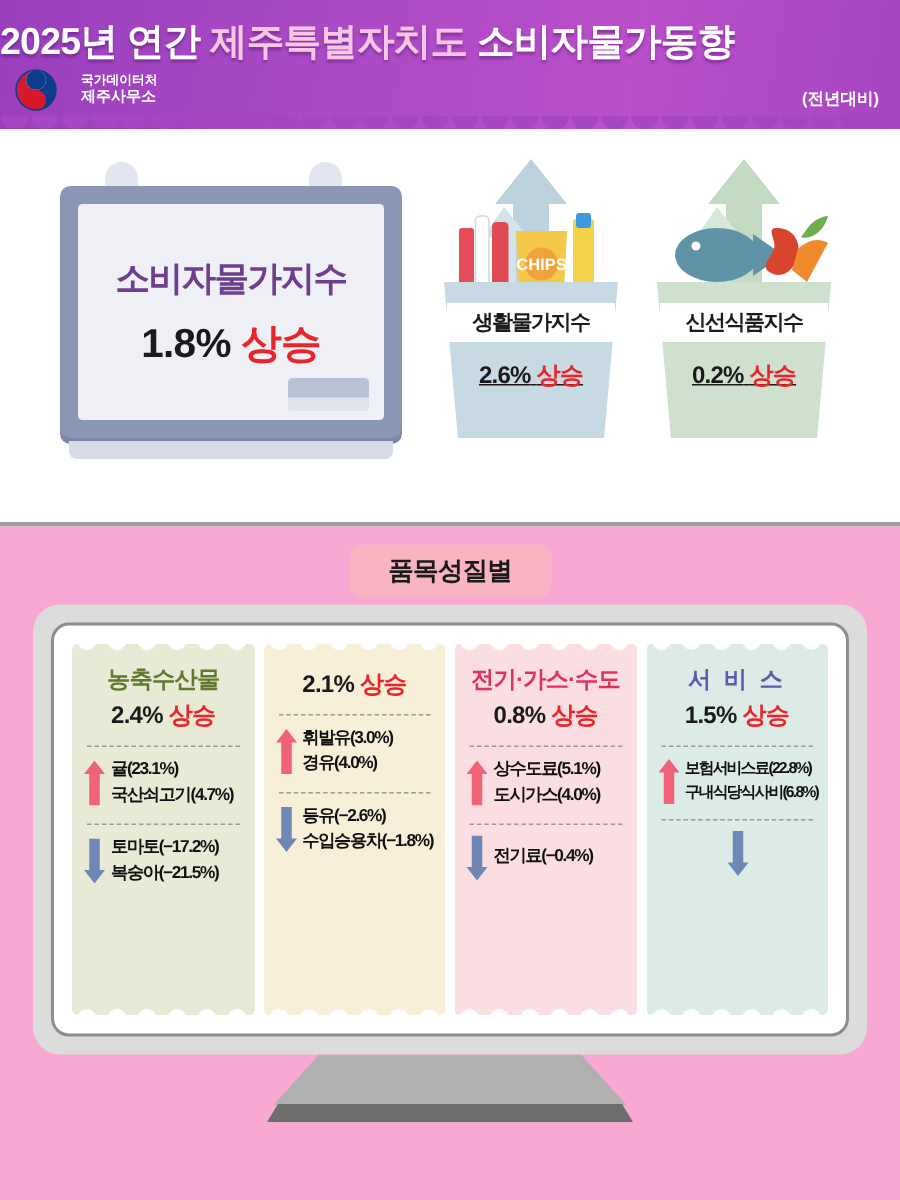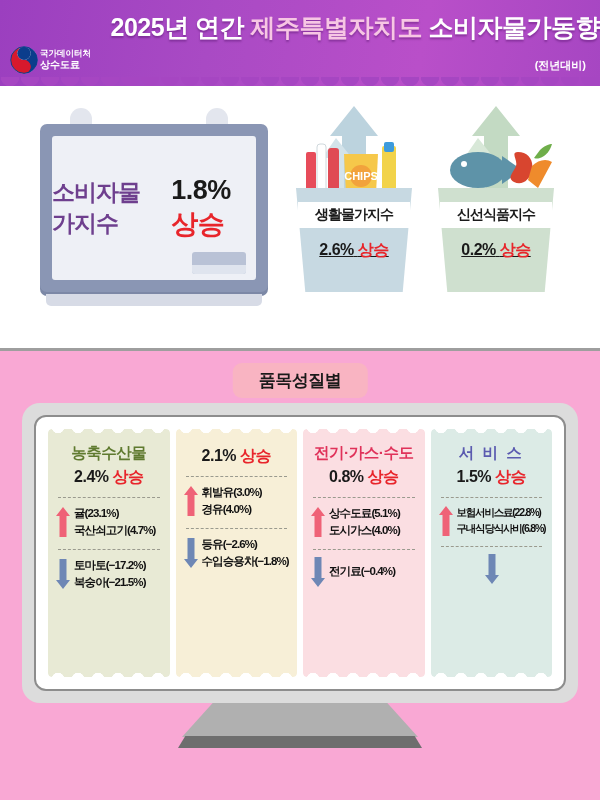--- a/index.html
+++ b/index.html
@@ -16,28 +16,28 @@
     position:relative; height:86px; width:600px;
     background:linear-gradient(100deg,#9b3fbf 0%,#a94ac4 35%,#b94fc9 70%,#a646c2 100%);
     overflow:visible;
   }
   .header-scallop {
     position:absolute; left:0; bottom:-9px; width:600px; height:18px;
     background-image:radial-gradient(circle at 10px 0px, #a646c2 9px, rgba(0,0,0,0) 9.5px);
     background-size:20px 18px; background-repeat:repeat-x;
   }
   .title {
-    text-align:right; padding-top:11px;
+    text-align:left; padding-top:11px;
     font-size:25px; font-weight:bold; letter-spacing:-0.5px;
     color:#ffffff; text-shadow:0 2px 2px rgba(60,0,80,.35);
   }
   .title .hl { color:#f7c6e4; }
   .logo-wrap {
     position:absolute; left:10px; top:46px;
-    display:flex; align-items:center; gap:2px;
+    display:flex; align-items:center; gap:16px;
   }
   .taegeuk { width:28px; height:28px; flex:0 0 28px; }
   .logo-text { line-height:1.15; color:#ffffff; font-size:8.5px; font-weight:bold; }
   .logo-text .l2 { font-size:10px; }
   .compare {
     position:absolute; right:14px; top:58px;
     color:#ffffff; font-size:11px; font-weight:bold;
   }
 
   
@@ -48,21 +48,21 @@
   .board-wrap { position:absolute; left:36px; top:22px; width:238px; height:215px; }
   .leg { position:absolute; width:22px; height:30px; background:#e3e6ee; border-radius:11px 11px 0 0; top:0; }
   .leg.l { left:34px; } .leg.r { left:170px; }
   .board {
     position:absolute; left:4px; top:16px; width:228px; height:168px;
     background:#8a96b4; border-radius:7px; padding:12px;
     box-shadow:0 4px 0 #7c88a6;
   }
   .board-inner {
     width:100%; height:100%; background:#eef0f6; border-radius:3px;
-    display:flex; flex-direction:row; align-items:center; justify-content:center; gap:10px;
+    display:flex; flex-direction:column; align-items:center; justify-content:center; gap:10px;
     position:relative;
   }
   .board-title { font-size:23px; font-weight:bold; color:#6e3f8e; letter-spacing:-1px; }
   .board-value { font-size:27px; font-weight:bold; color:#1a1a1a; letter-spacing:-0.5px; }
   .board-value .up { color:#e8252b; }
   .eraser { position:absolute; right:10px; bottom:6px; width:54px; height:22px;
             background:#b9c2d6; border-radius:3px; overflow:hidden; }
   .eraser:after { content:""; position:absolute; left:0; bottom:0; width:100%; height:9px; background:#dfe4ee; }
   .board-base { position:absolute; left:10px; top:186px; width:216px; height:12px;
                 background:#d7dbe6; border-radius:0 0 5px 5px; }
@@ -169,21 +169,21 @@
       <svg class="taegeuk" viewBox="0 0 40 40">
         <circle cx="20" cy="20" r="19" fill="#ffffff"></circle>
         <path d="M20 1a19 19 0 0 1 0 38 9.5 9.5 0 0 1 0-19 9.5 9.5 0 0 0 0-19z" fill="#0b3d8c"></path>
         <path d="M20 1a19 19 0 0 0 0 38 9.5 9.5 0 0 0 0-19 9.5 9.5 0 0 1 0-19z" fill="#d7192d"></path>
         <circle cx="20" cy="10.5" r="9.5" fill="#0b3d8c"></circle>
         <circle cx="20" cy="29.5" r="9.5" fill="#d7192d"></circle>
         <circle cx="20" cy="20" r="19" fill="none" stroke="#0b3d8c" stroke-width="1.4"></circle>
       </svg>
       <div class="logo-text">
         <div>국가데이터처</div>
-        <div class="l2">상수도료</div>
+        <div class="l2">제주사무소</div>
       </div>
     </div>
 
     <div class="compare">(전년대비)</div>
     <div class="header-scallop"></div>
   </div>
 
   <div class="upper">
 
     <div class="board-wrap">

